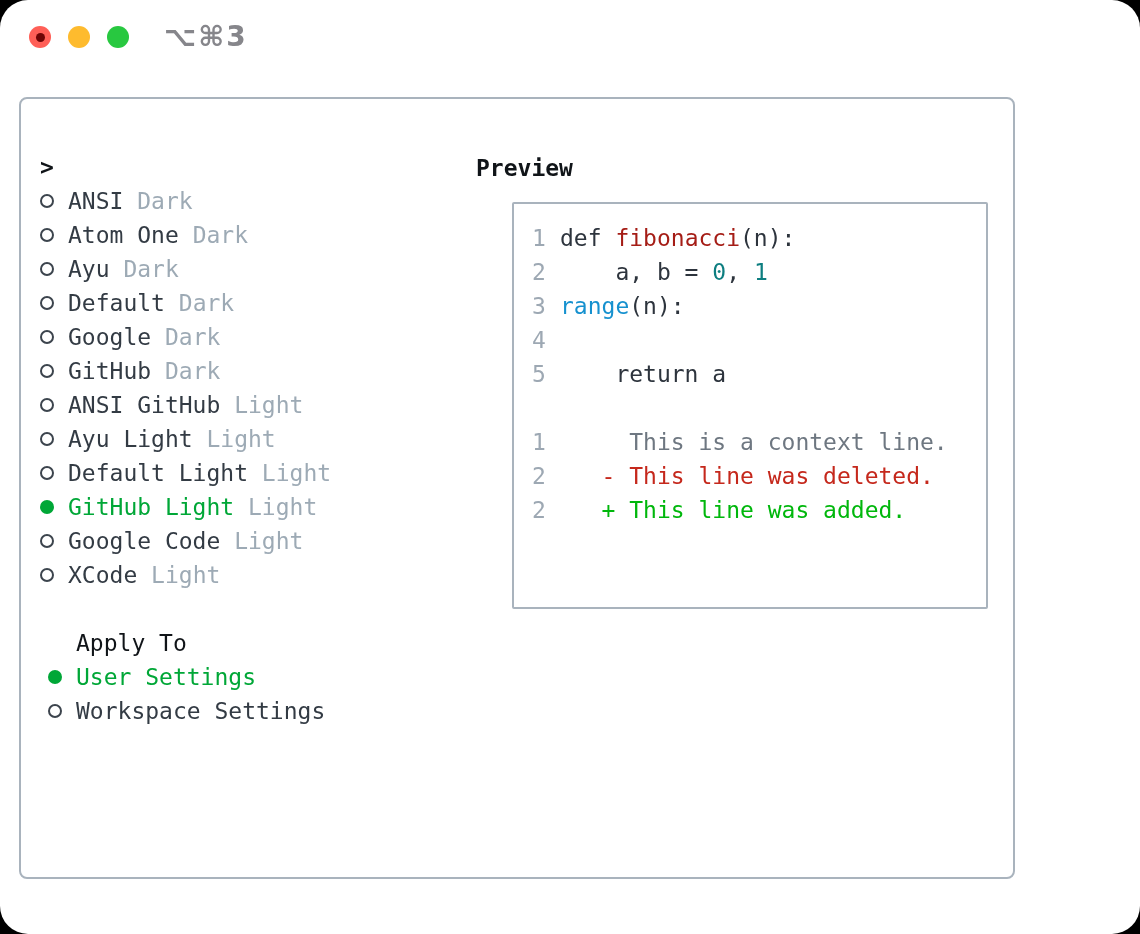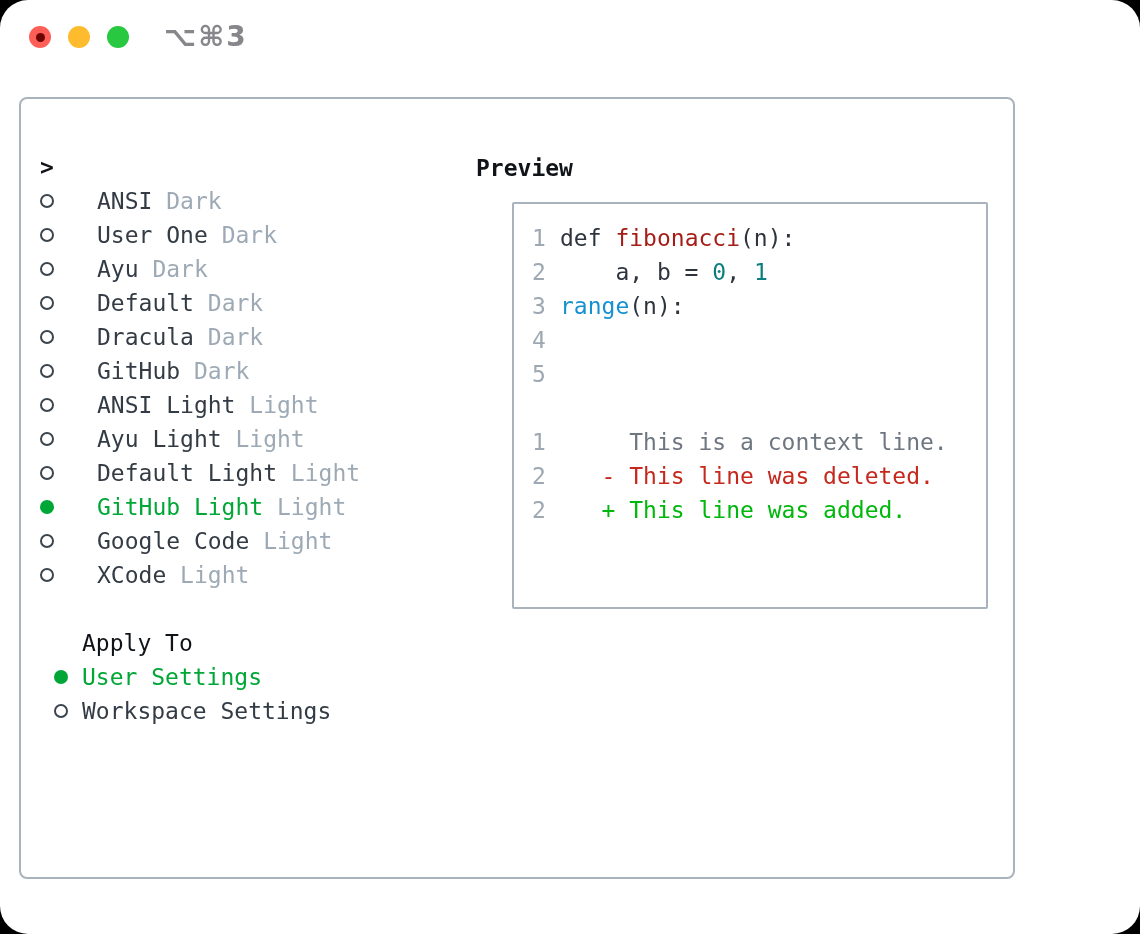--- a/index.html
+++ b/index.html
@@ -30,27 +30,27 @@
     border:2px solid var(--border);border-radius:8px;background:#fff;
     box-sizing:border-box;
   }
   .row{display:flex;align-items:center;height:34px;padding-left:19px;font-size:23px;white-space:pre;}
   .marker{flex:0 0 14px;width:14px;height:14px;margin-right:14px;border-radius:50%;
           border:2px solid #3c444d;box-sizing:border-box;}
   .marker.filled{border:none;background:var(--green);}
   .marker.none{border:none;background:transparent;}
   .prompt{flex:0 0 14px;width:14px;margin-right:14px;font-weight:bold;color:var(--header);font-size:23px;line-height:14px;}
   .hdr{font-weight:bold;color:var(--header);}
-  .tname{color:var(--name);margin-left:29px;}
+  .tname{color:var(--name);}
   .tsuffix{color:var(--suffix);}
   .theme-row.selected .tname{color:var(--green);}
   .apply-row.selected .opt-label{color:var(--green);}
   .opt-label{color:var(--name);}
   #theme-section{position:absolute;left:0;top:51px;width:470px;}
-  #apply-section{position:absolute;left:14px;top:527px;width:470px;}
+  #apply-section{position:absolute;left:8px;top:527px;width:470px;}
   #hint{position:absolute;left:19px;top:663px;width:430px;font-size:23px;line-height:34px;color:var(--help);white-space:pre;}
   
   #preview-title{position:absolute;left:455px;top:52px;font-size:23px;height:34px;line-height:34px;}
   .preview-box{
     position:absolute;left:491px;top:103px;width:476px;height:407px;
     border:2px solid var(--border);border-radius:2px;box-sizing:border-box;
     padding:17px 0 0 18px;overflow:hidden;
   }
   .code-line{display:flex;height:34px;align-items:center;font-size:23px;white-space:pre;}
   .ln{flex:0 0 28px;width:28px;color:var(--ln);}
@@ -79,26 +79,26 @@
   </div>
 
   <div class="panel">
 
     <div id="theme-section">
       <div class="row">
         <span class="prompt">&gt;</span>
       </div>
       <div>
           <div class="row theme-row"><span class="marker"></span><span class="tname">ANSI</span><span class="tsuffix"> Dark</span></div>
-          <div class="row theme-row"><span class="marker"></span><span class="tname">User One</span><span class="tsuffix"> Dark</span></div>
+          <div class="row theme-row"><span class="marker"></span><span class="tname">Atom One</span><span class="tsuffix"> Dark</span></div>
           <div class="row theme-row"><span class="marker"></span><span class="tname">Ayu</span><span class="tsuffix"> Dark</span></div>
           <div class="row theme-row"><span class="marker"></span><span class="tname">Default</span><span class="tsuffix"> Dark</span></div>
-          <div class="row theme-row"><span class="marker"></span><span class="tname">Dracula</span><span class="tsuffix"> Dark</span></div>
+          <div class="row theme-row"><span class="marker"></span><span class="tname">Google</span><span class="tsuffix"> Dark</span></div>
           <div class="row theme-row"><span class="marker"></span><span class="tname">GitHub</span><span class="tsuffix"> Dark</span></div>
-          <div class="row theme-row"><span class="marker"></span><span class="tname">ANSI Light</span><span class="tsuffix"> Light</span></div>
+          <div class="row theme-row"><span class="marker"></span><span class="tname">ANSI GitHub</span><span class="tsuffix"> Light</span></div>
           <div class="row theme-row"><span class="marker"></span><span class="tname">Ayu Light</span><span class="tsuffix"> Light</span></div>
           <div class="row theme-row"><span class="marker"></span><span class="tname">Default Light</span><span class="tsuffix"> Light</span></div>
           <div class="row theme-row selected"><span class="marker filled"></span><span class="tname">GitHub Light</span><span class="tsuffix"> Light</span></div>
           <div class="row theme-row"><span class="marker"></span><span class="tname">Google Code</span><span class="tsuffix"> Light</span></div>
           <div class="row theme-row"><span class="marker"></span><span class="tname">XCode</span><span class="tsuffix"> Light</span></div>
         </div>
     </div>
 
     <div id="apply-section">
       <div class="row">
@@ -112,21 +112,21 @@
     </div>
 
 
     <div id="preview-title" class="hdr">Preview</div>
     <div class="preview-box">
       <div>
           <div class="code-line"><span class="ln">1</span><span class="tok-code">def </span><span class="tok-func">fibonacci</span><span class="tok-code">(n):</span></div>
           <div class="code-line"><span class="ln">2</span><span class="tok-code">    a, b = </span><span class="tok-num">0</span><span class="tok-code">, </span><span class="tok-num">1</span></div>
           <div class="code-line"><span class="ln">3</span><span class="tok-builtin">range</span><span class="tok-code">(n):</span></div>
           <div class="code-line"><span class="ln">4</span></div>
-          <div class="code-line"><span class="ln">5</span></div>
+          <div class="code-line"><span class="ln">5</span><span class="tok-code">    return a</span></div>
           <div class="code-line"><span class="ln"></span></div>
           <div class="code-line"><span class="ln">1</span><span class="tok-context">     This is a context line.</span></div>
           <div class="code-line"><span class="ln">2</span><span class="tok-deleted">   - This line was deleted.</span></div>
           <div class="code-line"><span class="ln">2</span><span class="tok-added">   + This line was added.</span></div>
         </div>
     </div>
 
   </div>
 </div>
 

